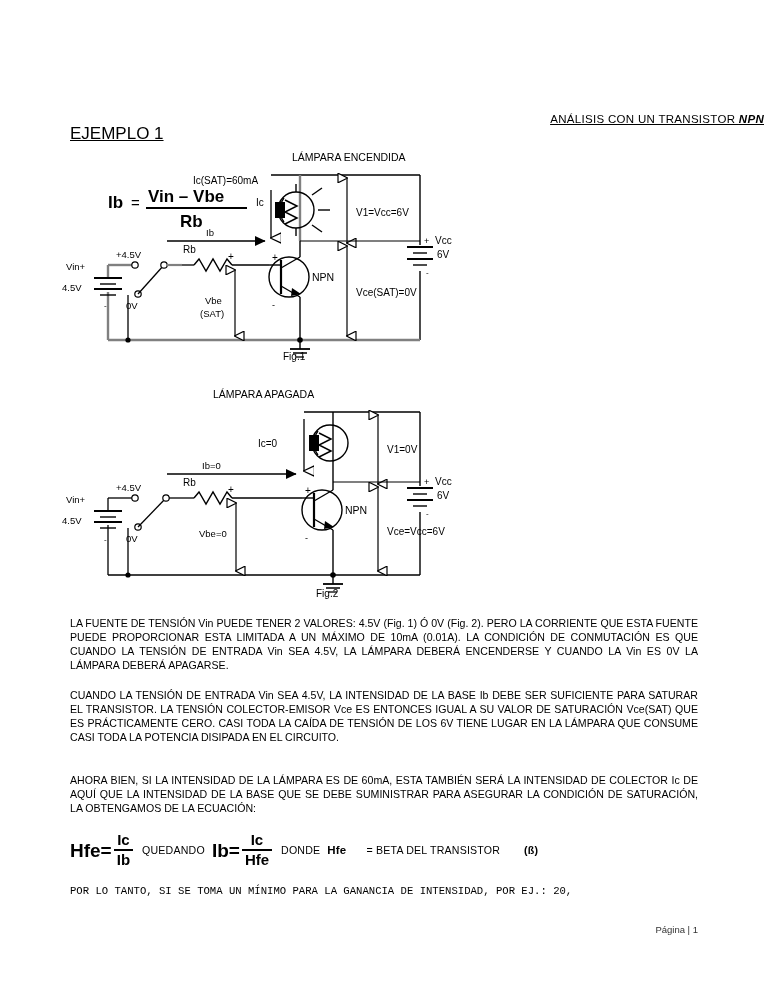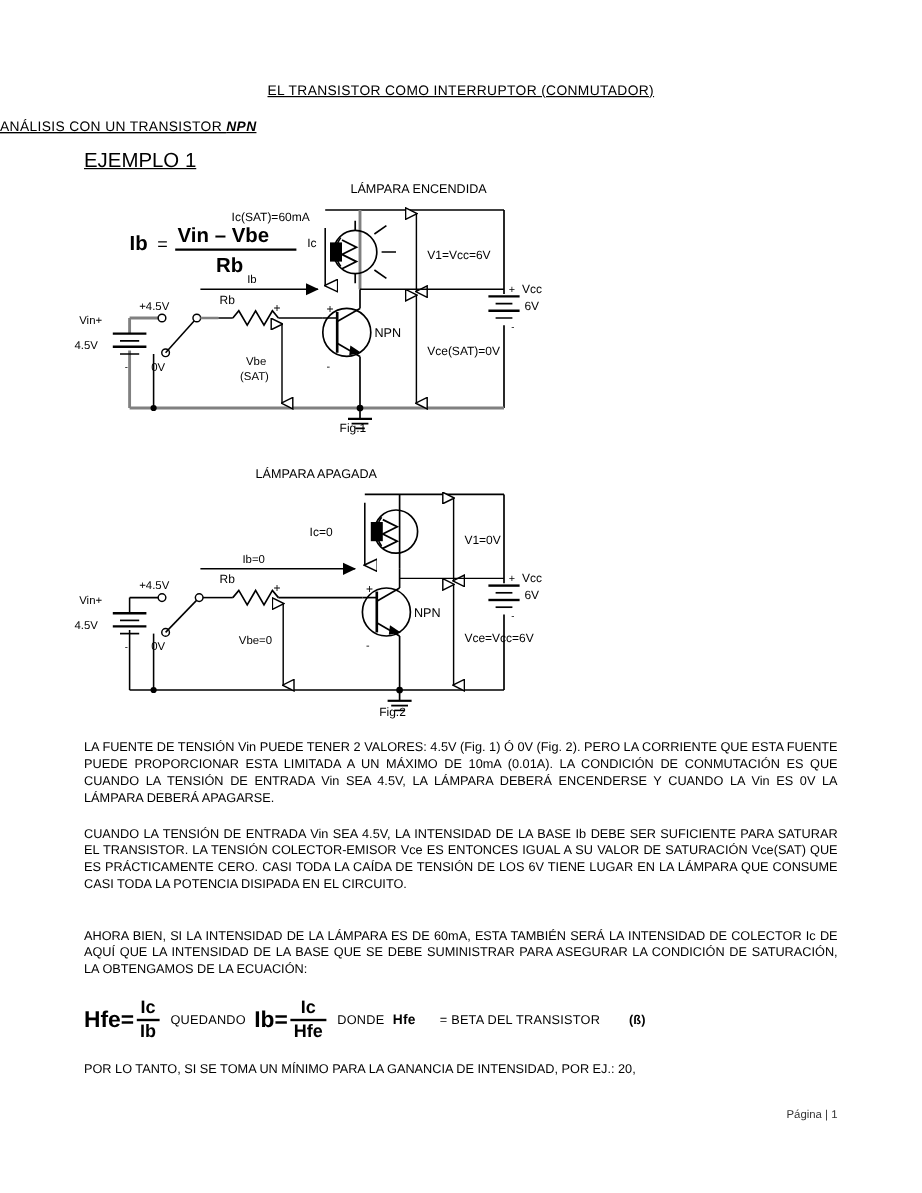--- a/index.html
+++ b/index.html
@@ -10,21 +10,21 @@
   }
   .page{position:relative;width:768px;height:994px;}
 
   
   .title{
     position:absolute;left:0;top:70px;width:768px;text-align:center;
     font-size:11.5px;letter-spacing:.3px;
   }
   .title span{text-decoration:underline;}
   .subtitle{
-    position:absolute;left:0;top:100px;width:764px;text-align:left;
+    position:absolute;left:0;top:113px;width:764px;text-align:right;
     font-size:11.5px;letter-spacing:.3px;
   }
   .subtitle span{text-decoration:underline;}
   .subtitle b{font-style:italic;font-weight:bold;}
   .ejemplo{
     position:absolute;left:70px;top:124px;font-size:17px;
     text-decoration:underline;
   }
 
   
@@ -59,23 +59,20 @@
   .footer{
     position:absolute;right:70px;top:924px;font-size:9.5px;color:#333;margin-left:48px;
   }
   text{font-family:"Liberation Sans",sans-serif;}
 </style>
 </head>
 <body>
 
 <div class="page">
 
-  <div class="title">
-    <span>EL TRANSISTOR  COMO INTERRUPTOR  (CONMUTADOR)</span>
-  </div>
 
   <div class="subtitle">
     <span><span>ANÁLISIS  CON UN TRANSISTOR  </span><b>NPN</b></span>
   </div>
 
   <div class="ejemplo">EJEMPLO 1</div>
 
   <div class="fig" style="left:60px;top:148px;">
   <svg width="650" height="215" viewBox="0 0 650 215">
     <defs>
@@ -306,17 +303,17 @@
     <span class="frac">
       <span class="num">Ic</span>
       <span class="den">Hfe</span>
     </span>
     <span class="eqtxt">DONDE</span>
     <span class="eqtxt" style="margin:0 4px 0 0;"><b>Hfe</b></span>
     <span class="eqtxt" style="margin:16px;">= BETA DEL TRANSISTOR</span>
     <span class="eqtxt" style="margin:0 0 0 8px;font-weight:bold;">(ß)</span>
   </div>
 
-  <div class="para nojust" style="top:884px;">POR LO TANTO, SI SE TOMA UN MÍNIMO PARA LA GANANCIA DE INTENSIDAD, POR EJ.: 20,</div>
+  <div class="para nojust" style="top:884px;font-family:Liberation Mono, monospace;">POR LO TANTO, SI SE TOMA UN MÍNIMO PARA LA GANANCIA DE INTENSIDAD, POR EJ.: 20,</div>
 
   <div class="footer">Página | 1</div>
 
 </div>
 
 </body></html>

